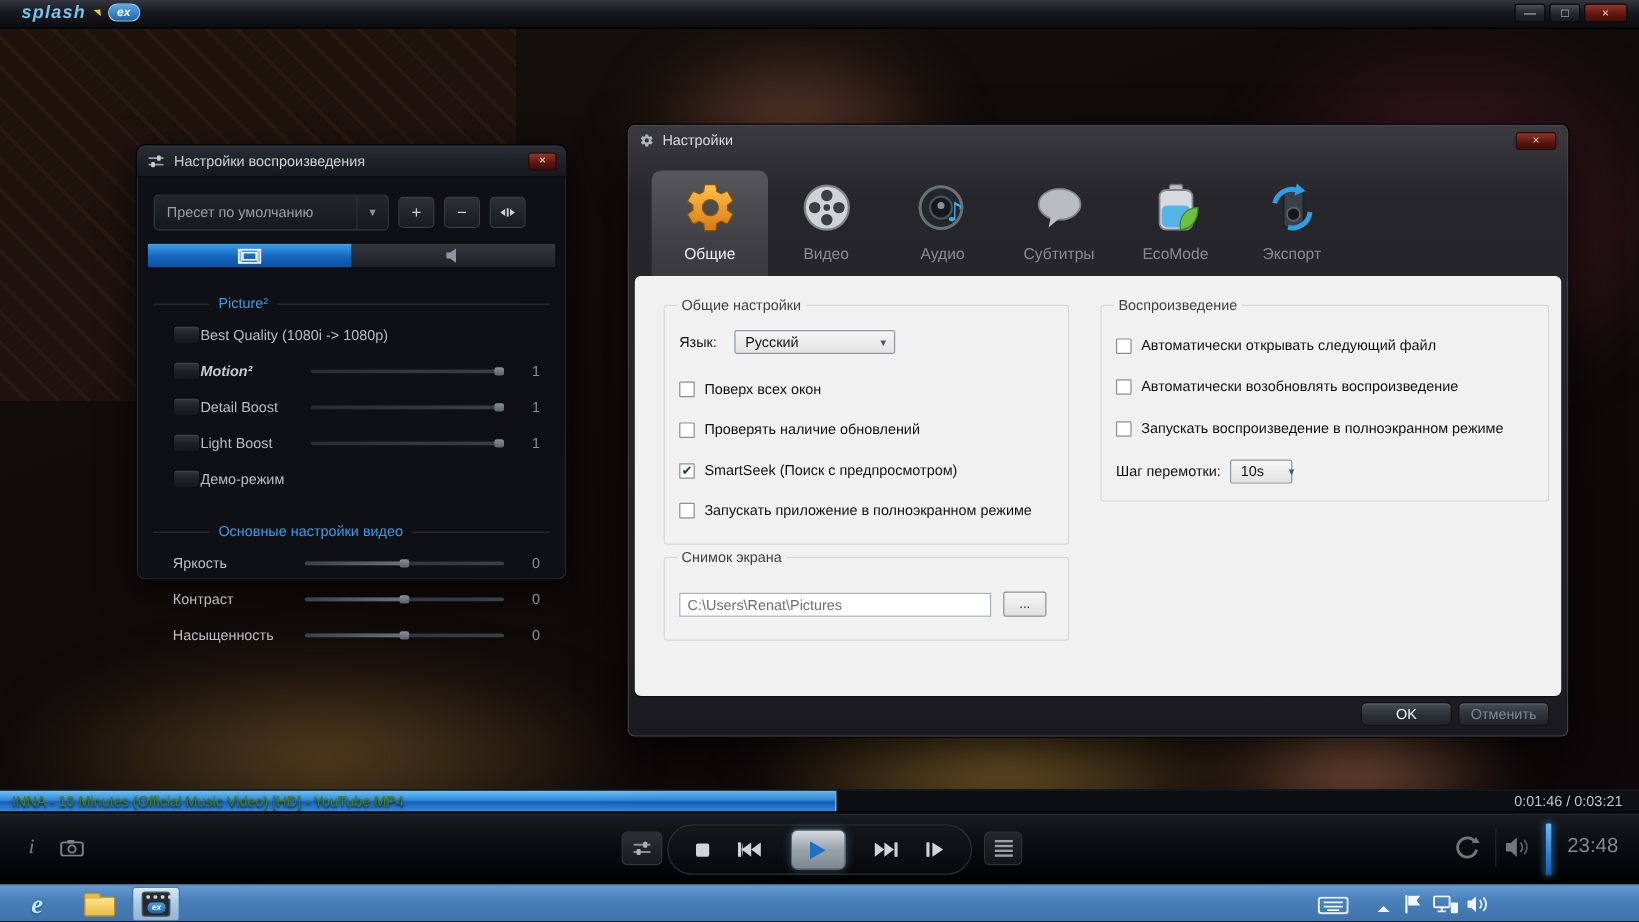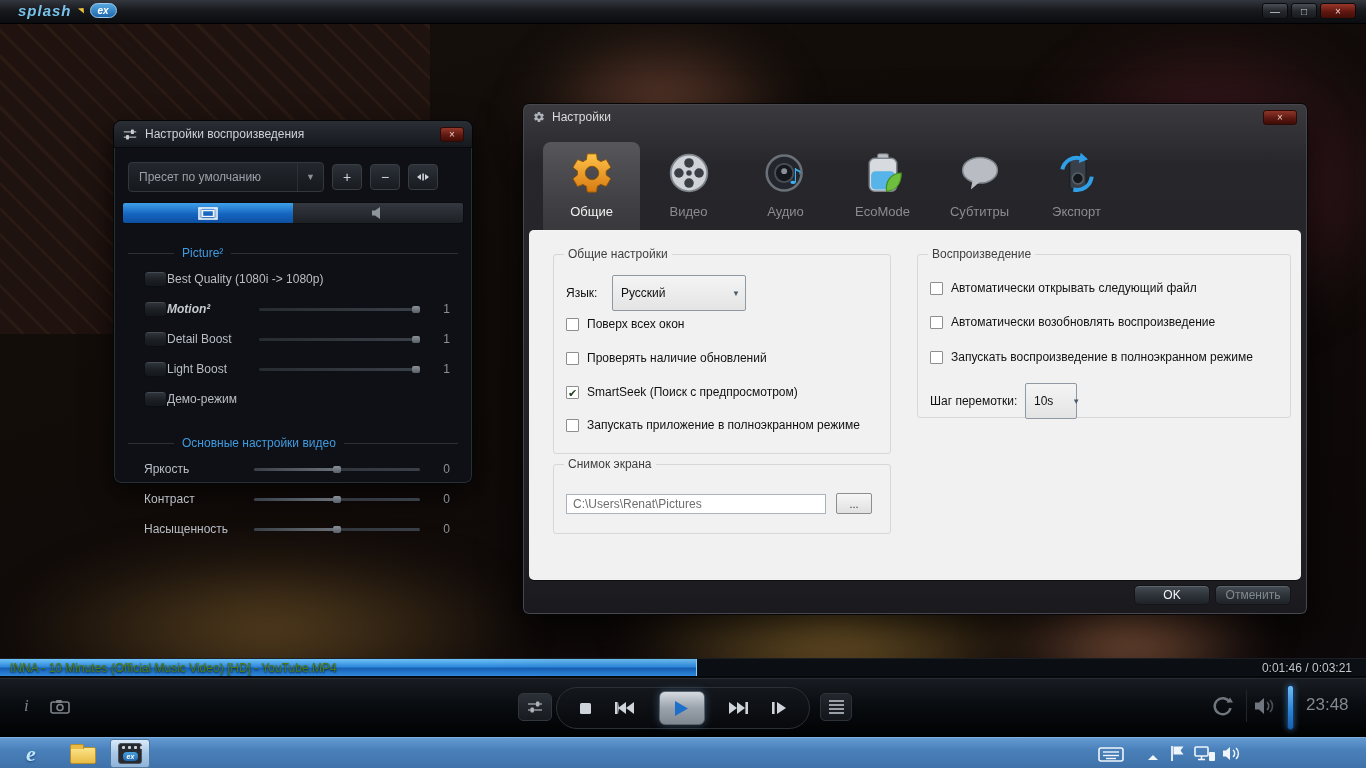--- a/index.html
+++ b/index.html
@@ -150,21 +150,21 @@
   .sd-panel { position:relative; margin:0 6px; height:350px; background:#f1f1f1; border-radius:5px;
     box-shadow:inset 0 1px 0 rgba(255,255,255,.25), 0 1px 0 rgba(0,0,0,.5); }
   .grp { position:absolute; border:1px solid #d7d7d7; border-radius:3px; background:#f1f1f1; }
   .grp > .gtitle { position:absolute; top:-8px; left:10px; background:#f1f1f1; padding:0 4px; font-size:12px; color:#3f3f3f; }
   .g1 { left:24px; top:24px; width:338px; height:200px; }
   .g2 { left:388px; top:24px; width:374px; height:164px; }
   .g3 { left:24px; top:234px; width:338px; height:70px; }
   .frow { position:absolute; display:flex; align-items:center; font-size:12px; color:#111; }
   .cb { width:13px; height:13px; background:#fff; border:1px solid #8e8e8e; border-radius:1px; flex:none;
     font-size:11px; line-height:12px; text-align:center; color:#1f3d1f; margin-right:8px; }
-  .w7select { height:36px; background:linear-gradient(#f4f4f4,#e4e4e4); border:1px solid #8e99a3; border-radius:2px;
+  .w7select { height:20px; background:linear-gradient(#f4f4f4,#e4e4e4); border:1px solid #8e99a3; border-radius:2px;
     display:flex; align-items:center; font-size:12px; color:#111;gap:11px; }
   .w7select .sval { flex:1; padding:0 8px; }
   .w7select .scaret { width:18px; color:#4a5a6a; font-size:8px; text-align:center; }
   .w7input { height:20px; background:#fff; border:1px solid #aab2ba; font-size:12px; color:#6e6e6e; padding:0 6px;
     font-family:"Liberation Sans",sans-serif; }
   .w7btn { height:21px; background:linear-gradient(#f6f6f6,#e0e0e0); border:1px solid #8e8e8e; border-radius:2px;
     font-size:11px; color:#333; display:flex; align-items:center; justify-content:center; }
   .sd-footer { position:absolute; right:16px; bottom:9px; display:flex; gap:5px; }
   .dkbtn { width:76px; height:20px; border-radius:5px; border:1px solid #121418;
     background:linear-gradient(#474d54,#2c3138 55%,#1f2328);
@@ -356,36 +356,36 @@
             <circle cx="11" cy="12" r="5" fill="#15181c" stroke="#4a5057" stroke-width="1"></circle>
             <circle cx="11" cy="11" r="1.6" fill="#8a9097"></circle>
             <text x="13.5" y="18" font-size="12" fill="#3fb0f0" font-family="DejaVu Sans, sans-serif">♪</text>
           </svg>
         </span>
         <span class="tlabel">Аудио</span>
       </div>
       <div class="sd-tab">
         <span class="ticon">
           <svg width="44" height="44" viewBox="0 0 24 24">
+            <ellipse cx="12" cy="10.5" rx="9.5" ry="7" fill="#b9bdc3" stroke="#7d838b" stroke-width=".8"></ellipse>
+            <polygon points="8,16 7,21 12,16.8" fill="#b9bdc3"></polygon>
+          </svg>
+        </span>
+        <span class="tlabel">Субтитры</span>
+      </div>
+      <div class="sd-tab">
+        <span class="ticon">
+          <svg width="44" height="44" viewBox="0 0 24 24">
             <rect x="9" y="1.5" width="6" height="3" rx="1" fill="#b9bdc3" stroke="#6a7077" stroke-width=".6"></rect>
             <rect x="4.5" y="4" width="15" height="18" rx="3" fill="#d7dade" stroke="#7d838b" stroke-width=".8"></rect>
             <rect x="5.5" y="11" width="13" height="10" rx="2.4" fill="#57b4e8"></rect>
             <path d="M14 22 C13 16 17 12 22 12 C22 18 19 21.6 14 22 Z" fill="#6fbf3e" stroke="#3f8a1e" stroke-width=".6"></path>
           </svg>
         </span>
         <span class="tlabel">EcoMode</span>
-      </div>
-      <div class="sd-tab">
-        <span class="ticon">
-          <svg width="44" height="44" viewBox="0 0 24 24">
-            <ellipse cx="12" cy="10.5" rx="9.5" ry="7" fill="#b9bdc3" stroke="#7d838b" stroke-width=".8"></ellipse>
-            <polygon points="8,16 7,21 12,16.8" fill="#b9bdc3"></polygon>
-          </svg>
-        </span>
-        <span class="tlabel">Субтитры</span>
       </div>
       <div class="sd-tab">
         <span class="ticon">
           <svg width="44" height="44" viewBox="0 0 24 24">
             <rect x="8" y="3" width="9" height="18" rx="2" fill="#3a4049" stroke="#1d2126" stroke-width=".8"></rect>
             <circle cx="12.5" cy="15" r="3" fill="#15181c" stroke="#5a6169" stroke-width=".8"></circle>
             <path d="M4 10 A 8 8 0 0 1 14 4" fill="none" stroke="#2f9fe8" stroke-width="2.2"></path>
             <polygon points="14,1 18,4.5 13,6.5" fill="#2f9fe8"></polygon>
             <path d="M20 14 A 8 8 0 0 1 10 21" fill="none" stroke="#2f9fe8" stroke-width="2.2"></path>
           </svg>

